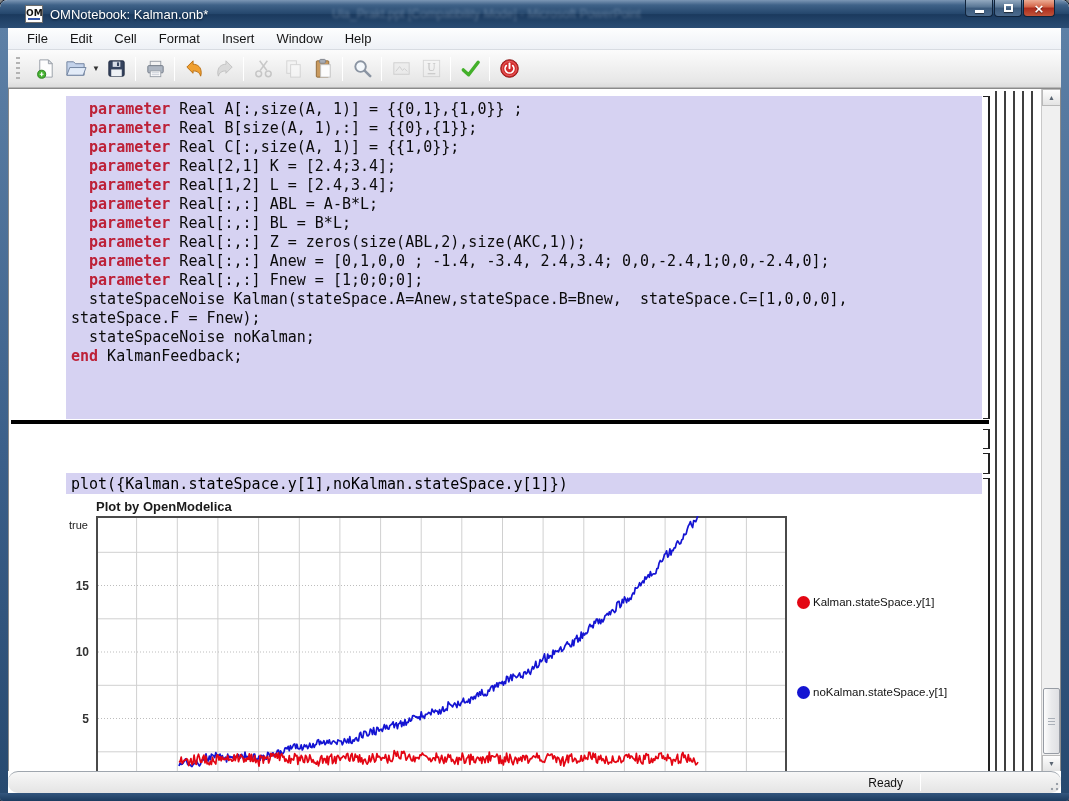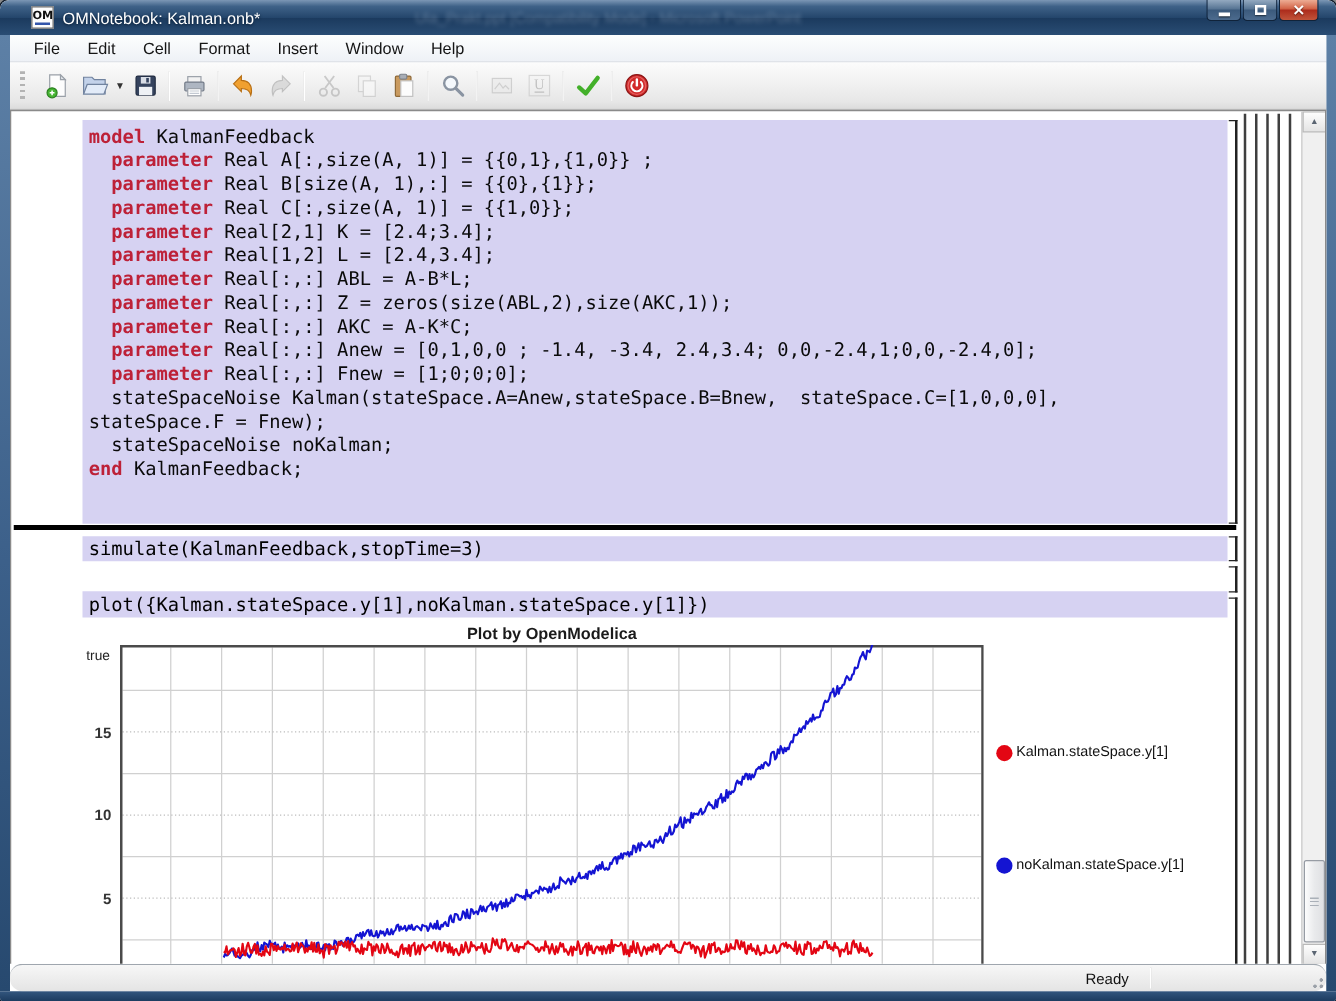--- a/index.html
+++ b/index.html
@@ -57,21 +57,21 @@
     border:1px solid #8a8a8a;border-bottom:none;overflow:hidden;}
   .cell{position:absolute;left:57px;width:916px;background:#d6d2f2;}
   .code-cell{top:7px;height:323px;padding:4px 0 0 5px;font:15px/19px "DejaVu Sans Mono",monospace;color:#0a0a0a;}
   .code-line{white-space:pre;height:19px;}
   .kw{color:#bd2138;font-weight:bold;}
   .black-separator{position:absolute;left:2px;top:331px;width:978px;height:4px;background:#000;}
   .sim-cell{top:340px;height:20px;padding:1px 0 0 5px;font:15px/18px "DejaVu Sans Mono",monospace;}
   .plotcmd-cell{top:384px;height:21px;padding:2px 0 0 5px;font:15px/18px "DejaVu Sans Mono",monospace;}
   .true-output{position:absolute;left:60px;top:390px;font:11px/13px "Liberation Sans","DejaVu Sans",sans-serif;color:#222;margin-top:40px;}
   
-  .plot-title{position:absolute;left:87px;top:410px;width:691px;text-align:center;
+  .plot-title{position:absolute;left:87px;top:410px;width:691px;
     font:bold 13px/15px "Liberation Sans","DejaVu Sans",sans-serif;color:#1a1a1a;}
   .plot-svg{position:absolute;left:87px;top:427px;}
   .ytick{position:absolute;width:22px;text-align:right;font:bold 12px/14px "Liberation Sans",sans-serif;color:#333;}
   .legend-row{position:absolute;left:788px;display:flex;align-items:center;height:14px;}
   .legend-dot{width:13px;height:13px;border-radius:50%;flex:0 0 13px;}
   .legend-label{font:11.5px/13px "Liberation Sans","DejaVu Sans",sans-serif;color:#111;margin-left:3px;white-space:nowrap;}
   
   .bracket{position:absolute;left:974px;width:7px;border:1px solid #222;border-left:none;border-right-width:2px;background:transparent;}
   .group-line{position:absolute;top:2px;height:681px;width:2px;background:#3f3f3f;}
   
@@ -260,42 +260,38 @@
             <path d="M12 6.8v5" stroke="#fff" stroke-width="2" stroke-linecap="round"></path>
             <path d="M8.6 9a4.6 4.6 0 1 0 6.8 0" stroke="#fff" stroke-width="1.8" fill="none" stroke-linecap="round"></path>
           </svg>
         </span>
       </div>
     </div>
 
   <div class="content">
 
     <div class="cell code-cell" id="code-cell">
-        <div class="code-line"><span class="kw">model</span> KalmanFeedback</div>
         <div class="code-line">  <span class="kw">parameter</span> Real A[:,size(A, 1)] = {{0,1},{1,0}} ;</div>
         <div class="code-line">  <span class="kw">parameter</span> Real B[size(A, 1),:] = {{0},{1}};</div>
         <div class="code-line">  <span class="kw">parameter</span> Real C[:,size(A, 1)] = {{1,0}};</div>
         <div class="code-line">  <span class="kw">parameter</span> Real[2,1] K = [2.4;3.4];</div>
         <div class="code-line">  <span class="kw">parameter</span> Real[1,2] L = [2.4,3.4];</div>
         <div class="code-line">  <span class="kw">parameter</span> Real[:,:] ABL = A-B*L;</div>
+        <div class="code-line">  <span class="kw">parameter</span> Real[:,:] BL = B*L;</div>
         <div class="code-line">  <span class="kw">parameter</span> Real[:,:] Z = zeros(size(ABL,2),size(AKC,1));</div>
-        <div class="code-line">  <span class="kw">parameter</span> Real[:,:] AKC = A-K*C;</div>
         <div class="code-line">  <span class="kw">parameter</span> Real[:,:] Anew = [0,1,0,0 ; -1.4, -3.4, 2.4,3.4; 0,0,-2.4,1;0,0,-2.4,0];</div>
         <div class="code-line">  <span class="kw">parameter</span> Real[:,:] Fnew = [1;0;0;0];</div>
         <div class="code-line">  stateSpaceNoise Kalman(stateSpace.A=Anew,stateSpace.B=Bnew,  stateSpace.C=[1,0,0,0],</div>
         <div class="code-line">stateSpace.F = Fnew);</div>
         <div class="code-line">  stateSpaceNoise noKalman;</div>
         <div class="code-line"><span class="kw">end</span> KalmanFeedback;</div>
       </div>
 
     <div class="black-separator"></div>
 
-    <div class="cell sim-cell">
-      <span>simulate(KalmanFeedback,stopTime=3)</span>
-    </div>
 
     <div class="cell plotcmd-cell">
       <span>plot({Kalman.stateSpace.y[1],noKalman.stateSpace.y[1]})</span>
     </div>
 
     <div class="true-output">true</div>
 
     <div class="plot-title">Plot by OpenModelica</div>
     <svg class="plot-svg" id="plot-svg" width="691" height="256" viewBox="0 0 691 256">
         <line x1="40.6" y1="2" x2="40.6" y2="256" stroke="#d0d0d0" stroke-width="1"></line>

